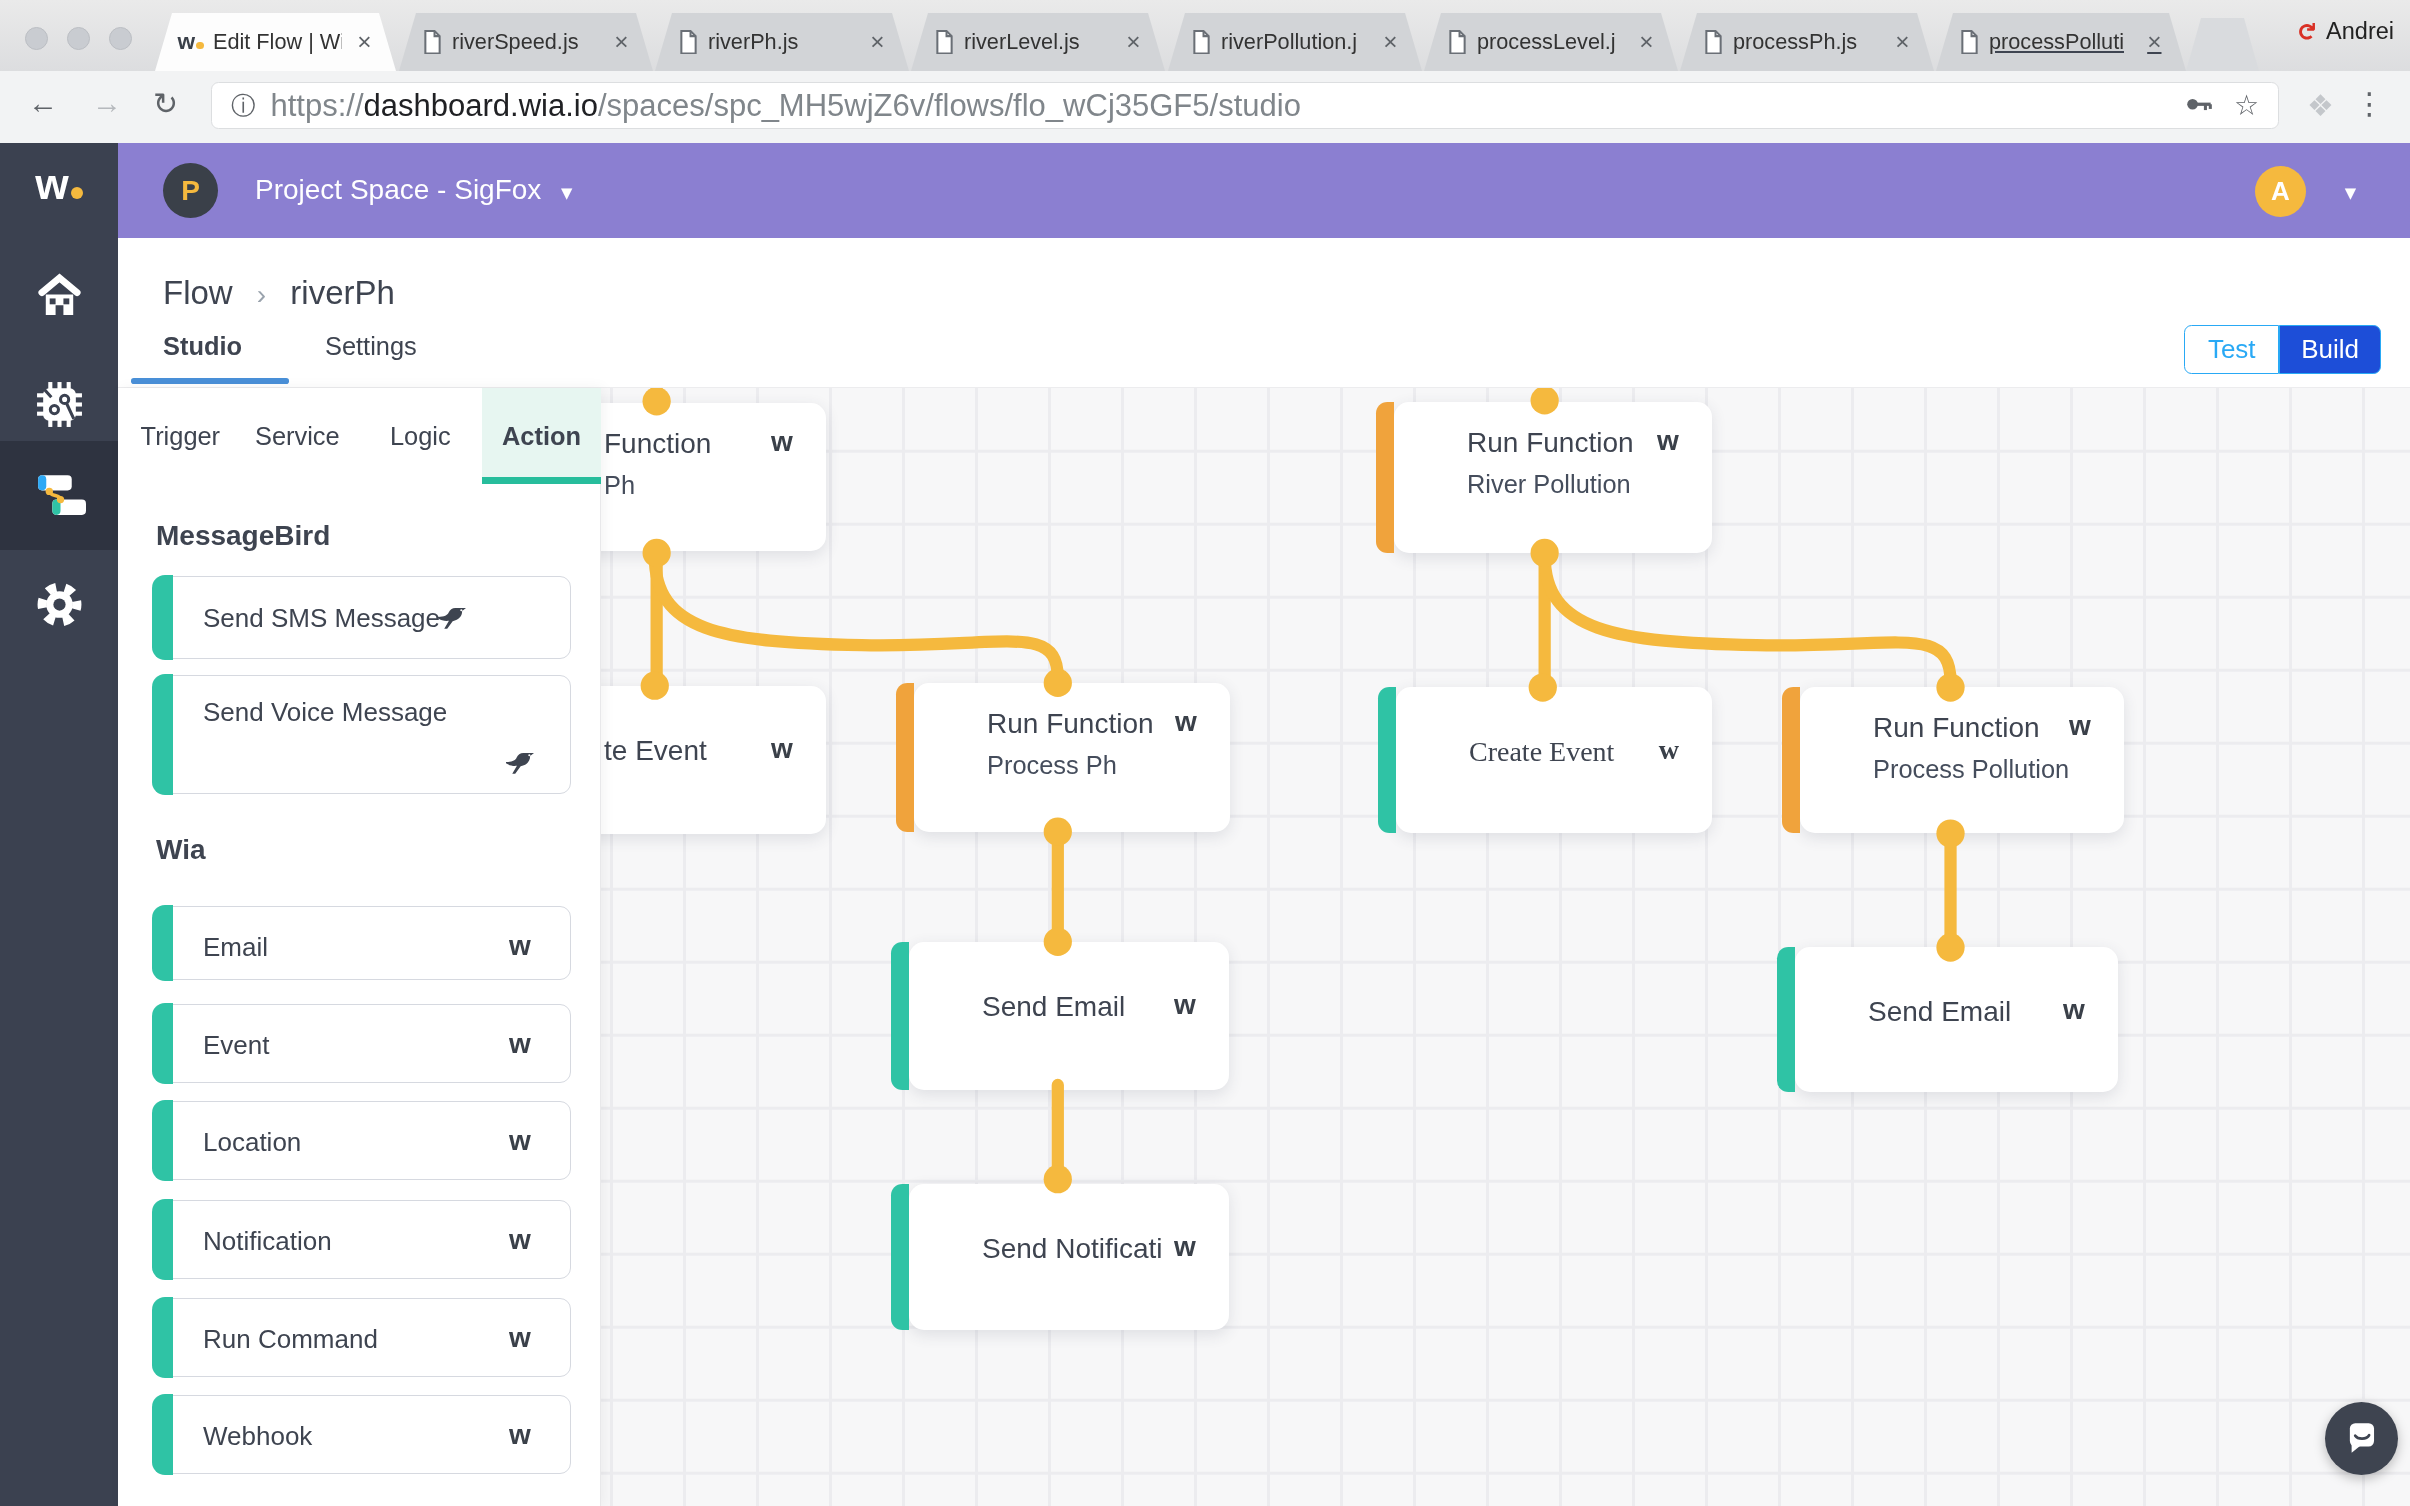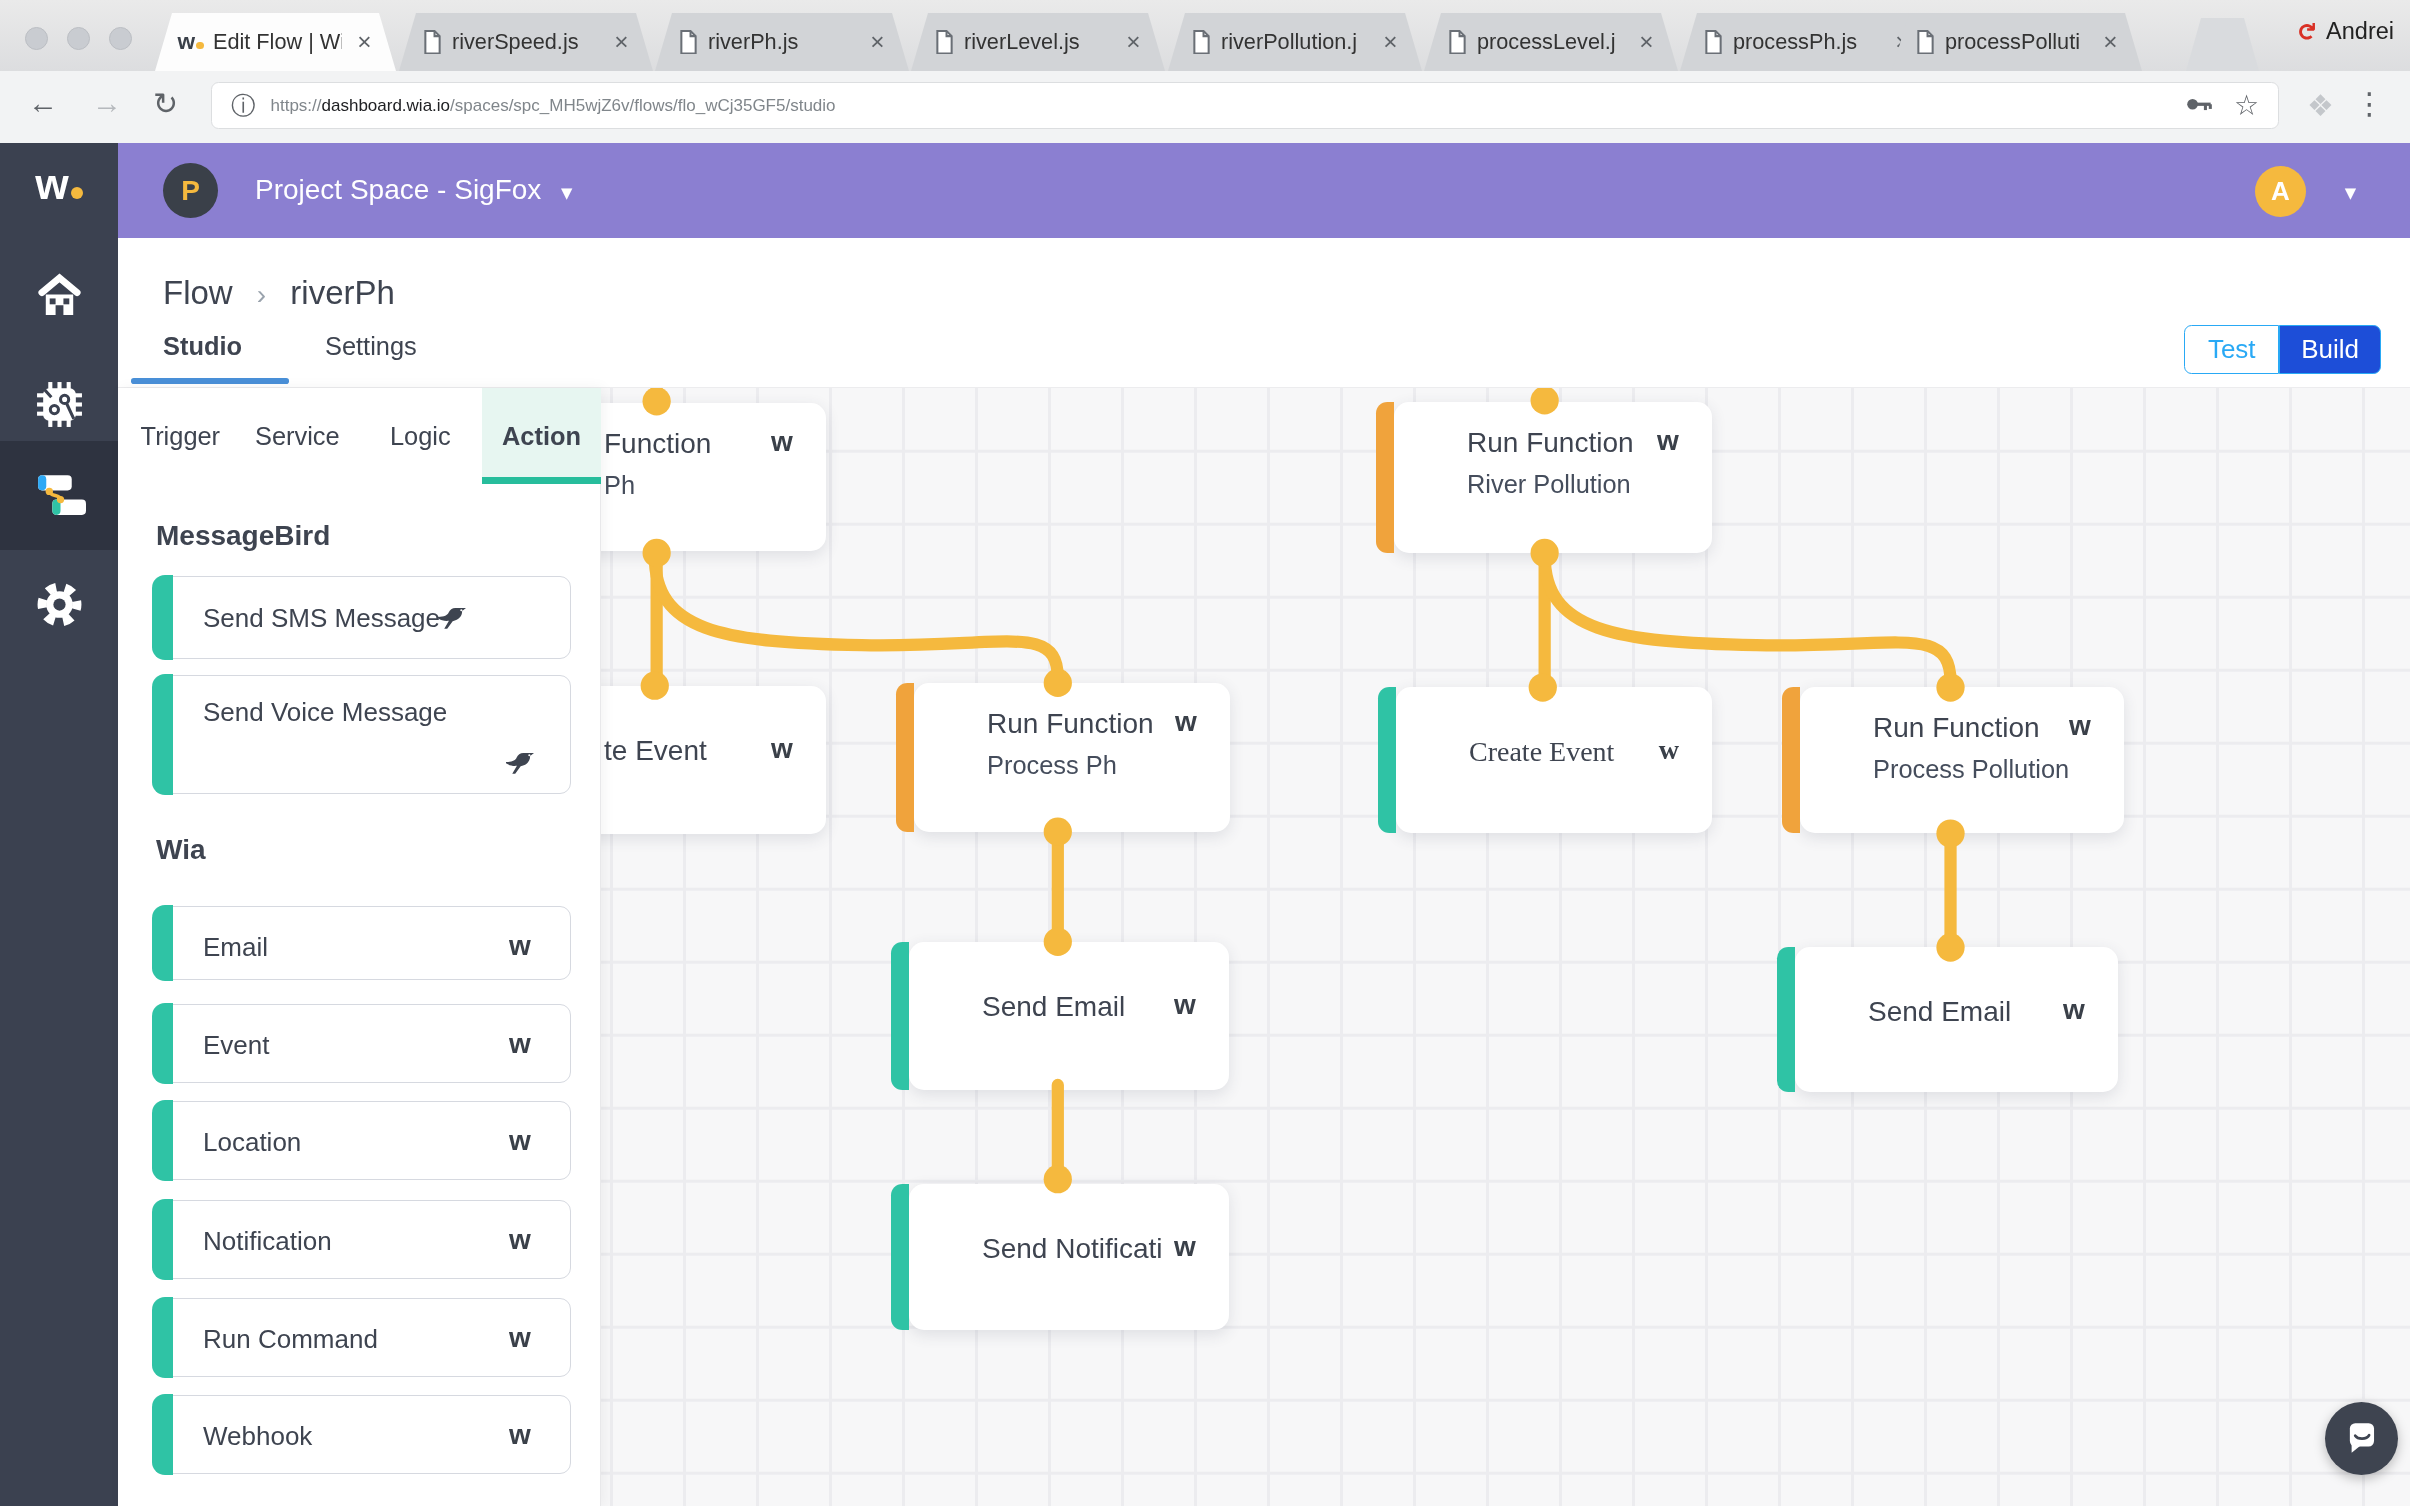--- a/index.html
+++ b/index.html
@@ -23,21 +23,21 @@
        clip-path:polygon(15px 0,calc(100% - 15px) 0,100% 100%,0 100%);}
   .chrome-profile{position:absolute;right:17px;top:17px;display:flex;align-items:center;gap:9.4px;font-size:23.5px;color:#222;}
   .sync-ic{color:#d93025;font-weight:bold;font-size:24.5px;transform:rotate(90deg);}
 
   .addrbar{position:absolute;top:71px;left:0;right:0;height:73px;background:#f2f3f4;border-bottom:0.9px solid #d0d1d3;box-sizing:border-box;}
   .nav-ic{position:absolute;top:15px;font-size:30px;color:#5f6368;}
   .nav-back{left:28px}.nav-fwd{left:92px;color:#b6b9bd}.nav-reload{left:153px}
   .urlbox{position:absolute;left:211px;right:132px;top:11.3px;height:47px;background:#fff;border:0.9px solid #dcdee0;
           border-radius:7.5px;display:flex;align-items:center;padding:0 19px;box-sizing:border-box;}
   .info-ic{font-size:24.5px;color:#5f6368;margin-right:15px;}
-  .url{font-size:17px;color:#80868b;white-space:nowrap;overflow:hidden;flex:1;}
+  .url{font-size:31px;color:#80868b;white-space:nowrap;overflow:hidden;flex:1;}
   .url .host{color:#202124;}
   .key-ic{margin:0 21px 0 9.4px;}
   .star-ic{font-size:28px;color:#5f6368;}
   .dropbox-ic{position:absolute;right:77px;top:17px;font-size:30px;color:#c4c7cb;}
   .menu-ic{position:absolute;right:24.5px;top:15px;font-size:30px;color:#5f6368;letter-spacing:1.9px;}
 
   
   .side{position:absolute;top:143px;left:0;width:118px;bottom:0;background:#3B4150;}
   .side-logo{position:absolute;top:17px;left:0;width:118px;text-align:center;color:#fff;font-weight:800;font-size:43px;}
   .side-logo .ydot{display:inline-block;width:12.2px;height:12.2px;border-radius:50%;background:#F5B93E;margin-left:1.9px;}
@@ -201,21 +201,21 @@
     <span class="doc-ic">
         <svg width="21" height="24.5" viewBox="0 0 20 24">
           <path d="M3 1h9l5 5v17H3z" fill="#fff" stroke="#6a6f76" stroke-width="2"></path>
           <path d="M12 1v5h5" fill="none" stroke="#6a6f76" stroke-width="2"></path>
         </svg>
       </span>
     <span class="tab-title">processPh.js</span>
     <span class="tab-close">×</span>
   </div>
 
-  <div class="tab inactive" style="left:1892px;width:250px;">
+  <div class="tab inactive" style="left:1936px;width:250px;text-decoration:underline;">
     <span class="doc-ic">
         <svg width="21" height="24.5" viewBox="0 0 20 24">
           <path d="M3 1h9l5 5v17H3z" fill="#fff" stroke="#6a6f76" stroke-width="2"></path>
           <path d="M12 1v5h5" fill="none" stroke="#6a6f76" stroke-width="2"></path>
         </svg>
       </span>
     <span class="tab-title">processPolluti</span>
     <span class="tab-close">×</span>
   </div>
 

